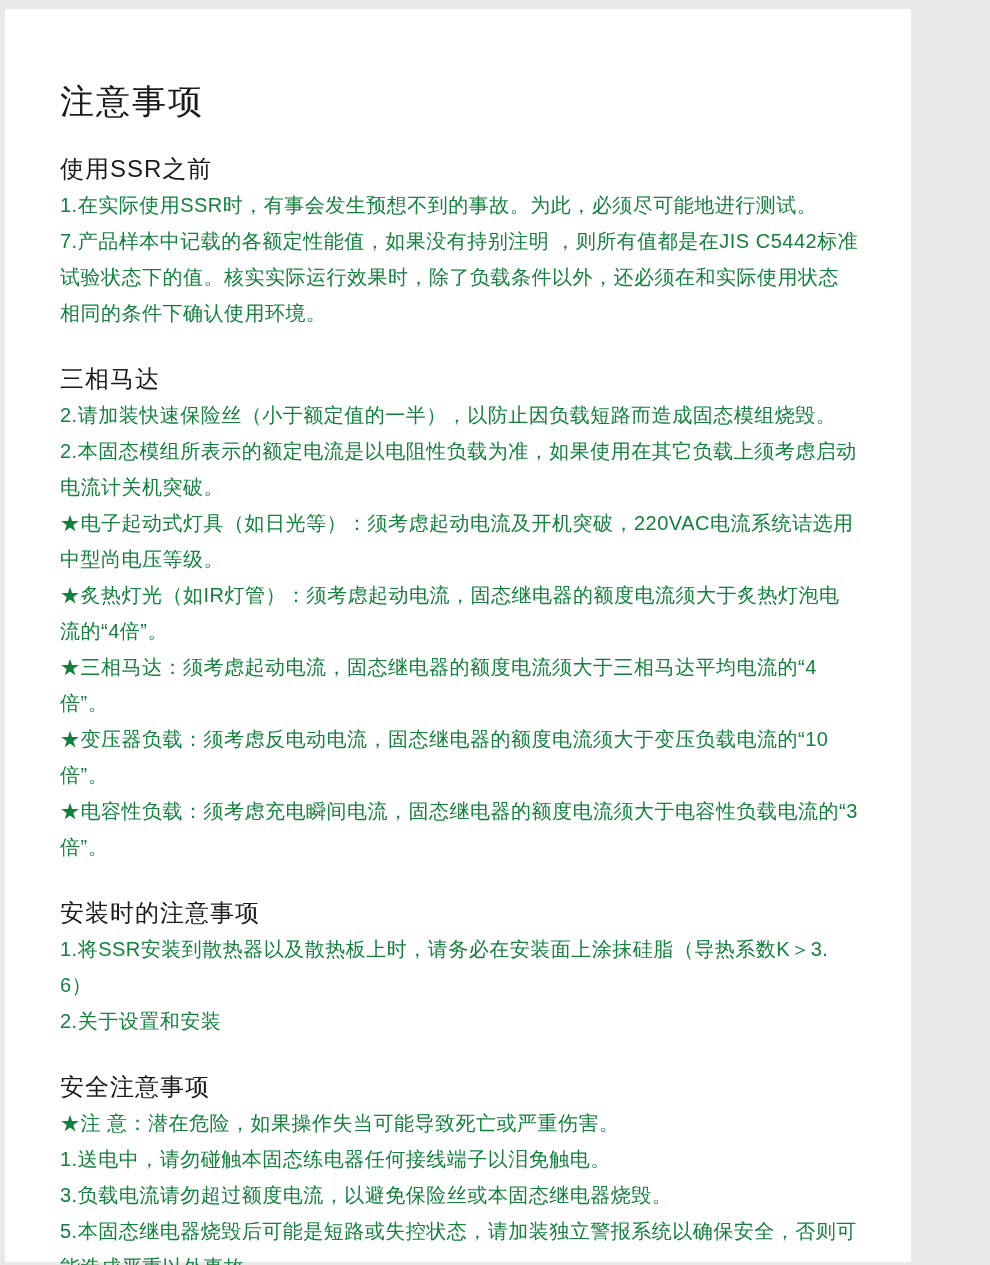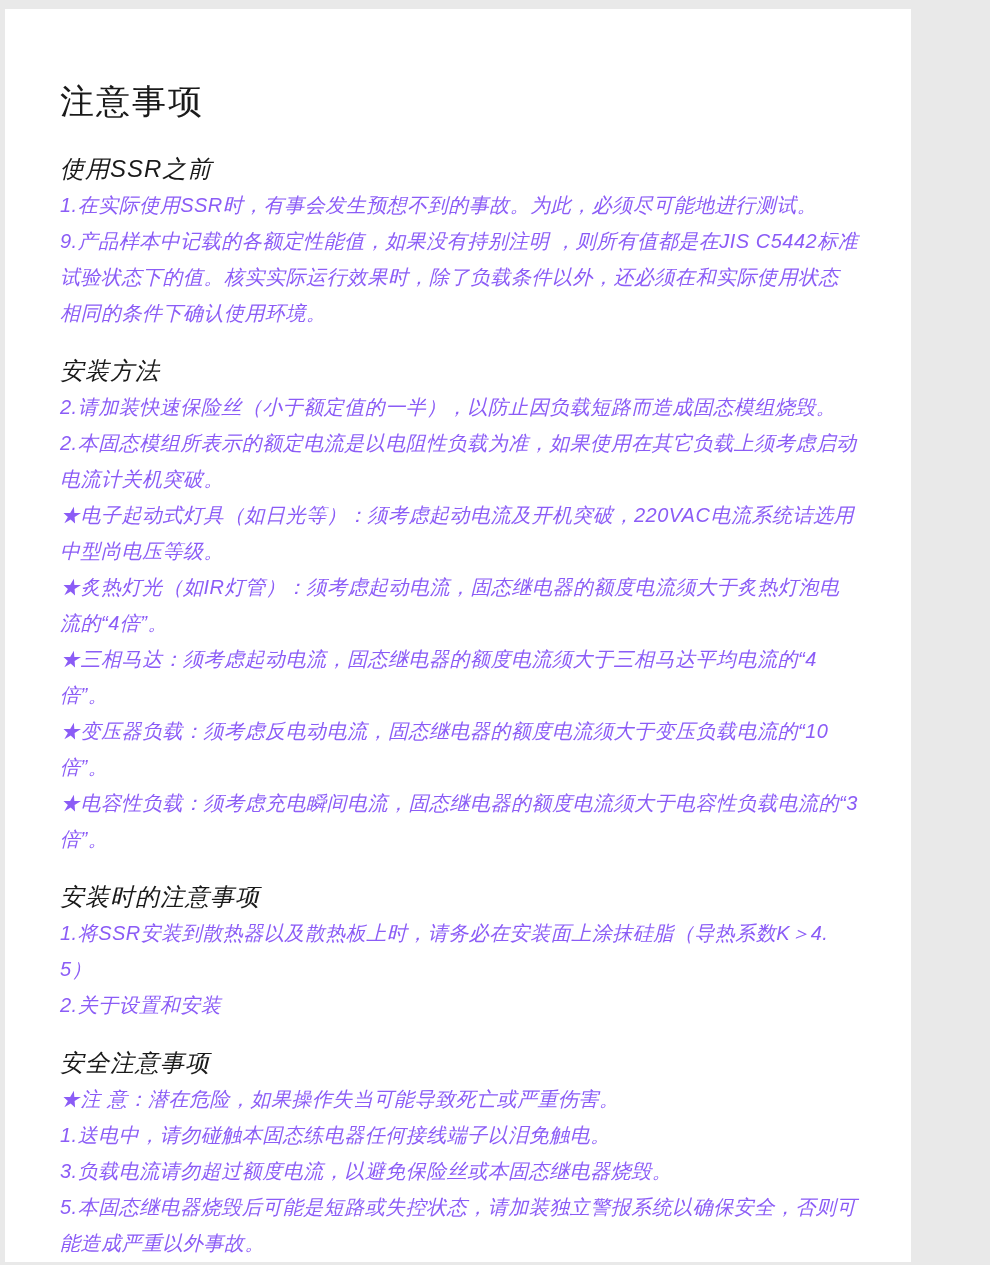--- a/index.html
+++ b/index.html
@@ -28,73 +28,72 @@
   }
   h1.doc-title {
     margin: 0 0 28px 0;
     font-size: 34px;
     line-height: 44px;
     font-weight: 500;
     letter-spacing: 2px;
     color: #1a1a1a;
   }
   section {
-    margin: 0 0 0 0;
+    margin: 8px 0 0 0;
     padding-top: 22px;
-    font-style: italic;
   }
   section:first-of-type {
     padding-top: 0;
   }
   h2.sec-heading {
     margin: 0;
     font-size: 24px;
     line-height: 36px;
     font-weight: 500;
     letter-spacing: 1px;
     color: #1a1a1a;
   }
   p.doc-line {
     margin: 0;
     font-size: 20px;
     line-height: 36px;
     letter-spacing: 0.5px;
     white-space: pre-wrap;
     word-break: break-all;
-    color: #8b5cf6;
+    color: #15803d;
   }
 </style>
 </head>
 <body>
 
 <div class="canvas">
   <div class="sheet">
 
     <h1 class="doc-title">注意事项</h1>
 
     <section>
       <h2 class="sec-heading">使用SSR之前</h2>
       <p class="doc-line">1.在实际使用SSR时，有事会发生预想不到的事故。为此，必须尽可能地进行测试。</p>
-      <p class="doc-line">9.产品样本中记载的各额定性能值，如果没有持别注明 ，则所有值都是在JIS C5442标准试验状态下的值。核实实际运行效果时，除了负载条件以外，还必须在和实际使用状态相同的条件下确认使用环境。</p>
+      <p class="doc-line">7.产品样本中记载的各额定性能值，如果没有持别注明 ，则所有值都是在JIS C5442标准试验状态下的值。核实实际运行效果时，除了负载条件以外，还必须在和实际使用状态相同的条件下确认使用环境。</p>
     </section>
 
     <section>
-      <h2 class="sec-heading">安装方法</h2>
+      <h2 class="sec-heading">三相马达</h2>
       <p class="doc-line">2.请加装快速保险丝（小于额定值的一半），以防止因负载短路而造成固态模组烧毁。</p>
       <p class="doc-line">2.本固态模组所表示的额定电流是以电阻性负载为准，如果使用在其它负载上须考虑启动电流计关机突破。</p>
       <p class="doc-line">★电子起动式灯具（如日光等）：须考虑起动电流及开机突破，220VAC电流系统诘选用中型尚电压等级。</p>
       <p class="doc-line">★炙热灯光（如IR灯管）：须考虑起动电流，固态继电器的额度电流须大于炙热灯泡电流的“4倍”。</p>
       <p class="doc-line">★三相马达：须考虑起动电流，固态继电器的额度电流须大于三相马达平均电流的“4倍”。</p>
       <p class="doc-line">★变压器负载：须考虑反电动电流，固态继电器的额度电流须大于变压负载电流的“10倍”。</p>
       <p class="doc-line">★电容性负载：须考虑充电瞬间电流，固态继电器的额度电流须大于电容性负载电流的“3倍”。</p>
     </section>
 
     <section>
       <h2 class="sec-heading">安装时的注意事项</h2>
-      <p class="doc-line">1.将SSR安装到散热器以及散热板上时，请务必在安装面上涂抹硅脂（导热系数K＞4.5）</p>
+      <p class="doc-line">1.将SSR安装到散热器以及散热板上时，请务必在安装面上涂抹硅脂（导热系数K＞3.6）</p>
       <p class="doc-line">2.关于设置和安装</p>
     </section>
 
     <section>
       <h2 class="sec-heading">安全注意事项</h2>
       <p class="doc-line">★注 意：潜在危险，如果操作失当可能导致死亡或严重伤害。</p>
       <p class="doc-line">1.送电中，请勿碰触本固态练电器任何接线端子以泪免触电。</p>
       <p class="doc-line">3.负载电流请勿超过额度电流，以避免保险丝或本固态继电器烧毁。</p>
       <p class="doc-line">5.本固态继电器烧毁后可能是短路或失控状态，请加装独立警报系统以确保安全，否则可能造成严重以外事故。</p>
     </section>

